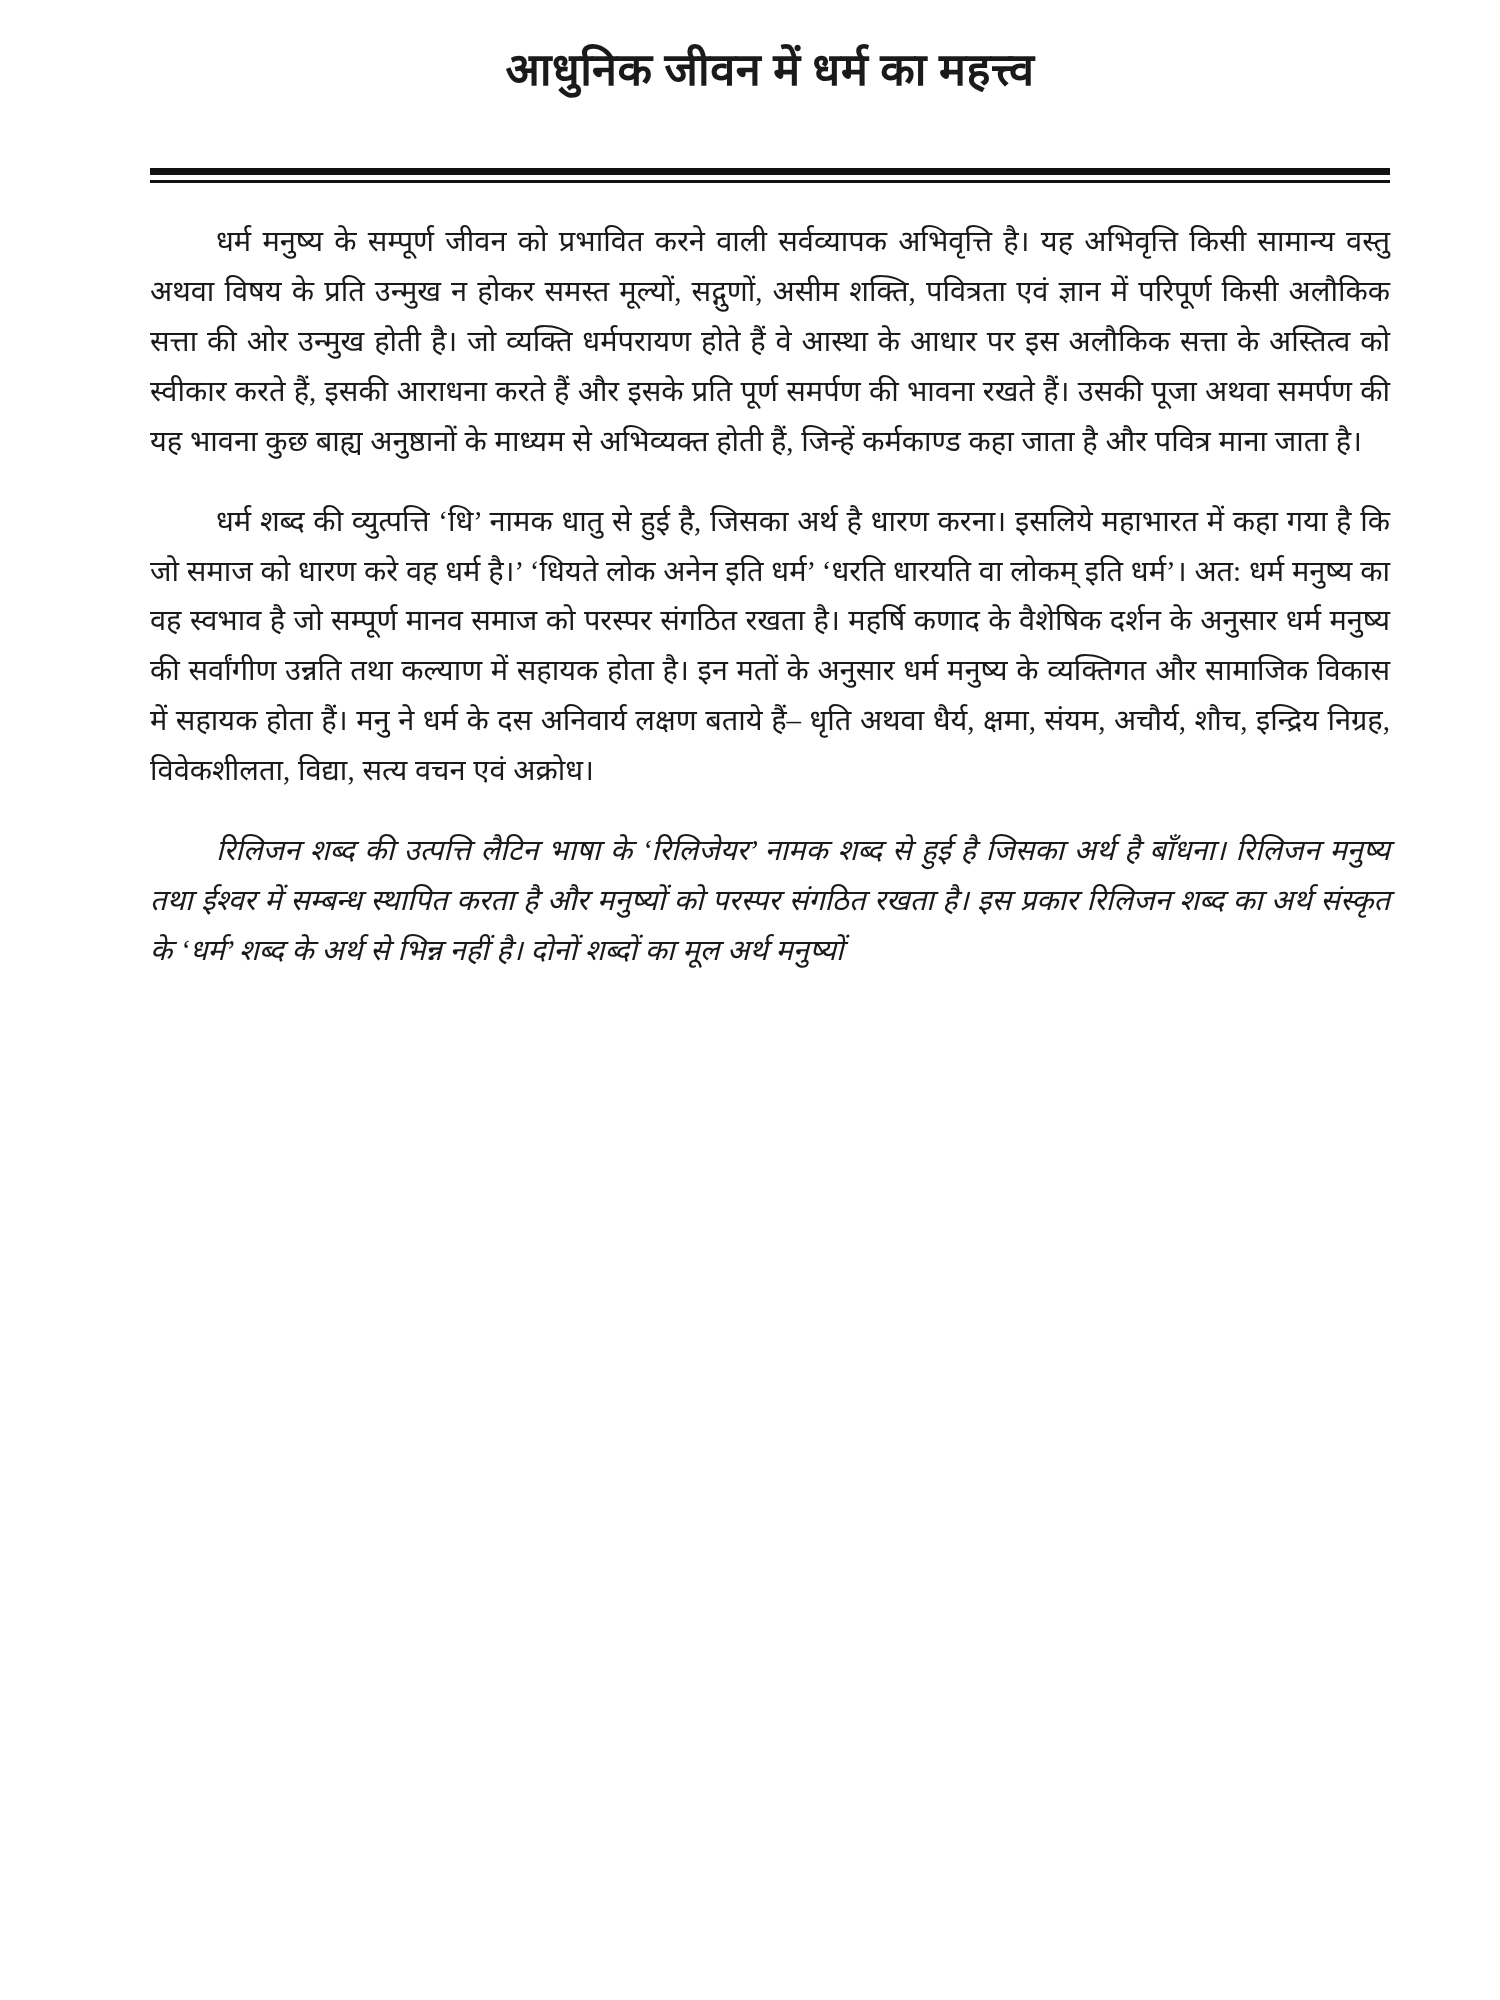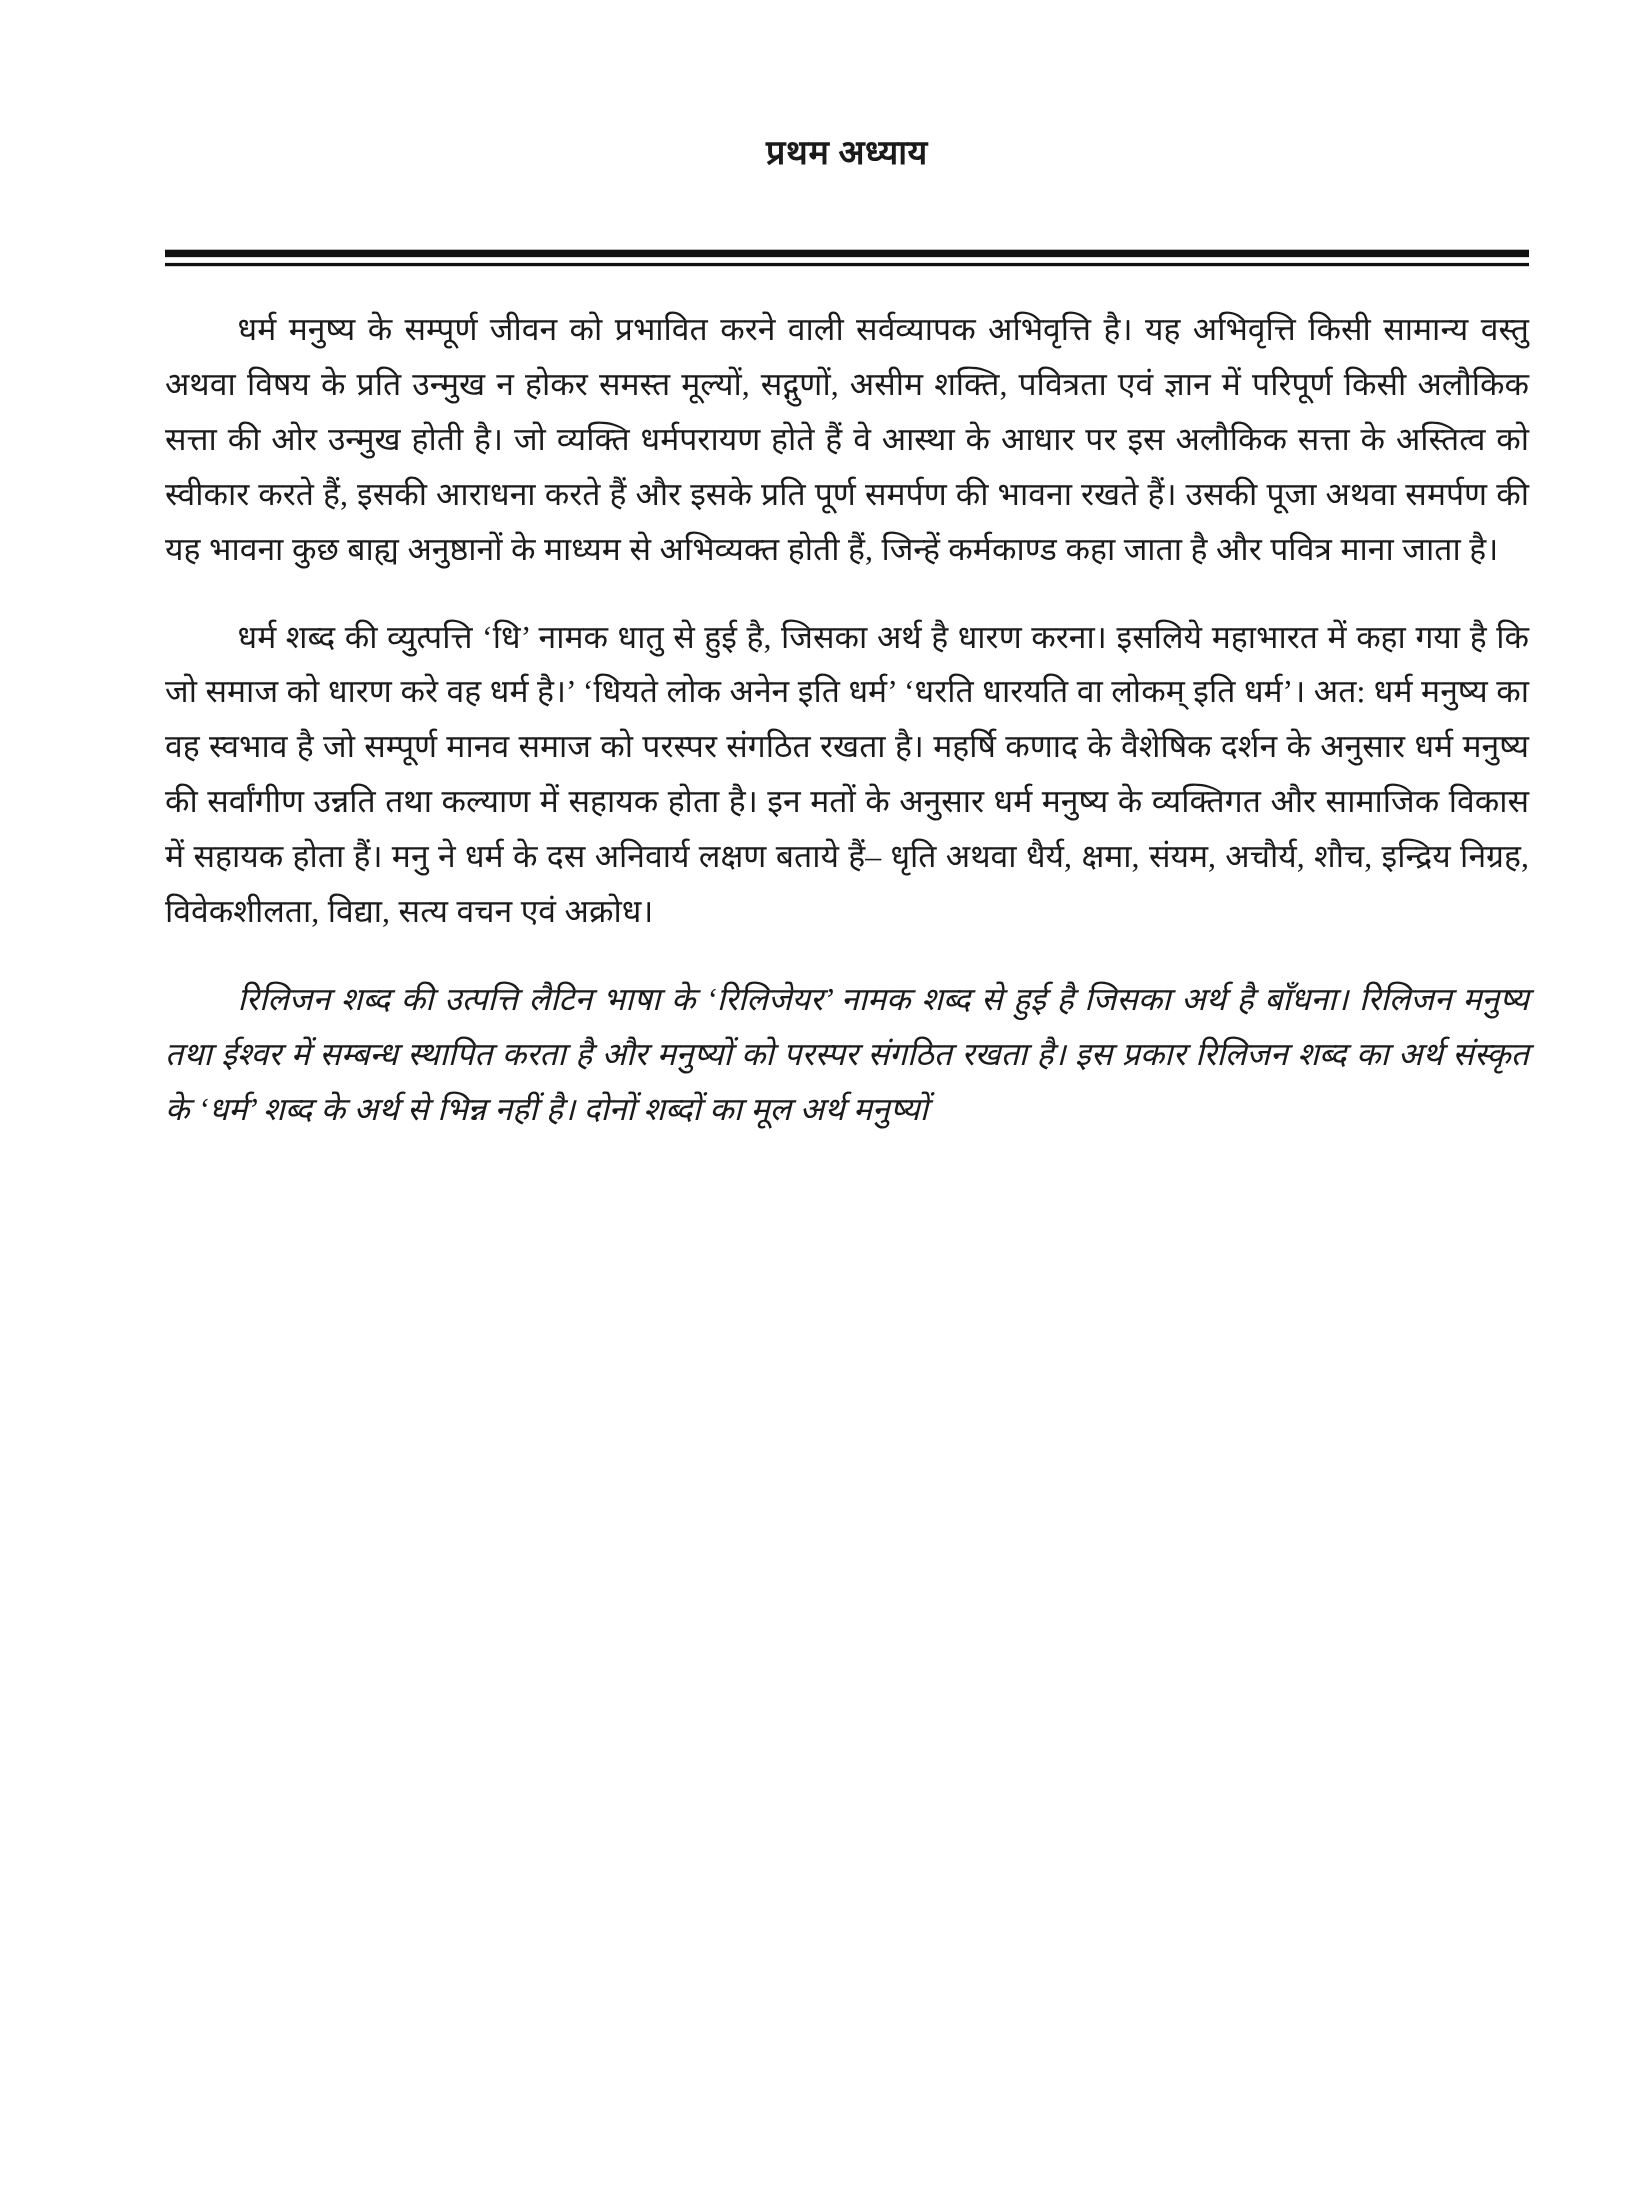--- a/index.html
+++ b/index.html
@@ -83,22 +83,22 @@
     margin-bottom: 0;
     font-style: italic;
   }
 </style>
 </head>
 <body>
 
 <div class="page">
   <div class="content">
 
-    <div class="chapter-label">प्रथम अध्याय</div>
 
+    <h1 class="chapter-title">आधुनिक जीवन में धर्म का महत्त्व</h1>
 
     <div class="rule-group">
       <div class="rule-thick"></div>
       <div class="rule-gap"></div>
       <div class="rule-thin"></div>
     </div>
 
     <div class="body-text">
       <p class="para">धर्म मनुष्य के सम्पूर्ण जीवन को प्रभावित करने वाली सर्वव्यापक अभिवृत्ति है। यह अभिवृत्ति किसी सामान्य वस्तु अथवा विषय के प्रति उन्मुख न होकर समस्त मूल्यों, सद्गुणों, असीम शक्ति, पवित्रता एवं ज्ञान में परिपूर्ण किसी अलौकिक सत्ता की ओर उन्मुख होती है। जो व्यक्ति धर्मपरायण होते हैं वे आस्था के आधार पर इस अलौकिक सत्ता के अस्तित्व को स्वीकार करते हैं, इसकी आराधना करते हैं और इसके प्रति पूर्ण समर्पण की भावना रखते हैं। उसकी पूजा अथवा समर्पण की यह भावना कुछ बाह्य अनुष्ठानों के माध्यम से अभिव्यक्त होती हैं, जिन्हें कर्मकाण्ड कहा जाता है और पवित्र माना जाता है।</p>
       <p class="para">धर्म शब्द की व्युत्पत्ति ‘धि’ नामक धातु से हुई है, जिसका अर्थ है धारण करना। इसलिये महाभारत में कहा गया है कि जो समाज को धारण करे वह धर्म है।’ ‘धियते लोक अनेन इति धर्म’ ‘धरति धारयति वा लोकम् इति धर्म’। अत: धर्म मनुष्य का वह स्वभाव है जो सम्पूर्ण मानव समाज को परस्पर संगठित रखता है। महर्षि कणाद के वैशेषिक दर्शन के अनुसार धर्म मनुष्य की सर्वांगीण उन्नति तथा कल्याण में सहायक होता है। इन मतों के अनुसार धर्म मनुष्य के व्यक्तिगत और सामाजिक विकास में सहायक होता हैं। मनु ने धर्म के दस अनिवार्य लक्षण बताये हैं– धृति अथवा धैर्य, क्षमा, संयम, अचौर्य, शौच, इन्द्रिय निग्रह, विवेकशीलता, विद्या, सत्य वचन एवं अक्रोध।</p>

